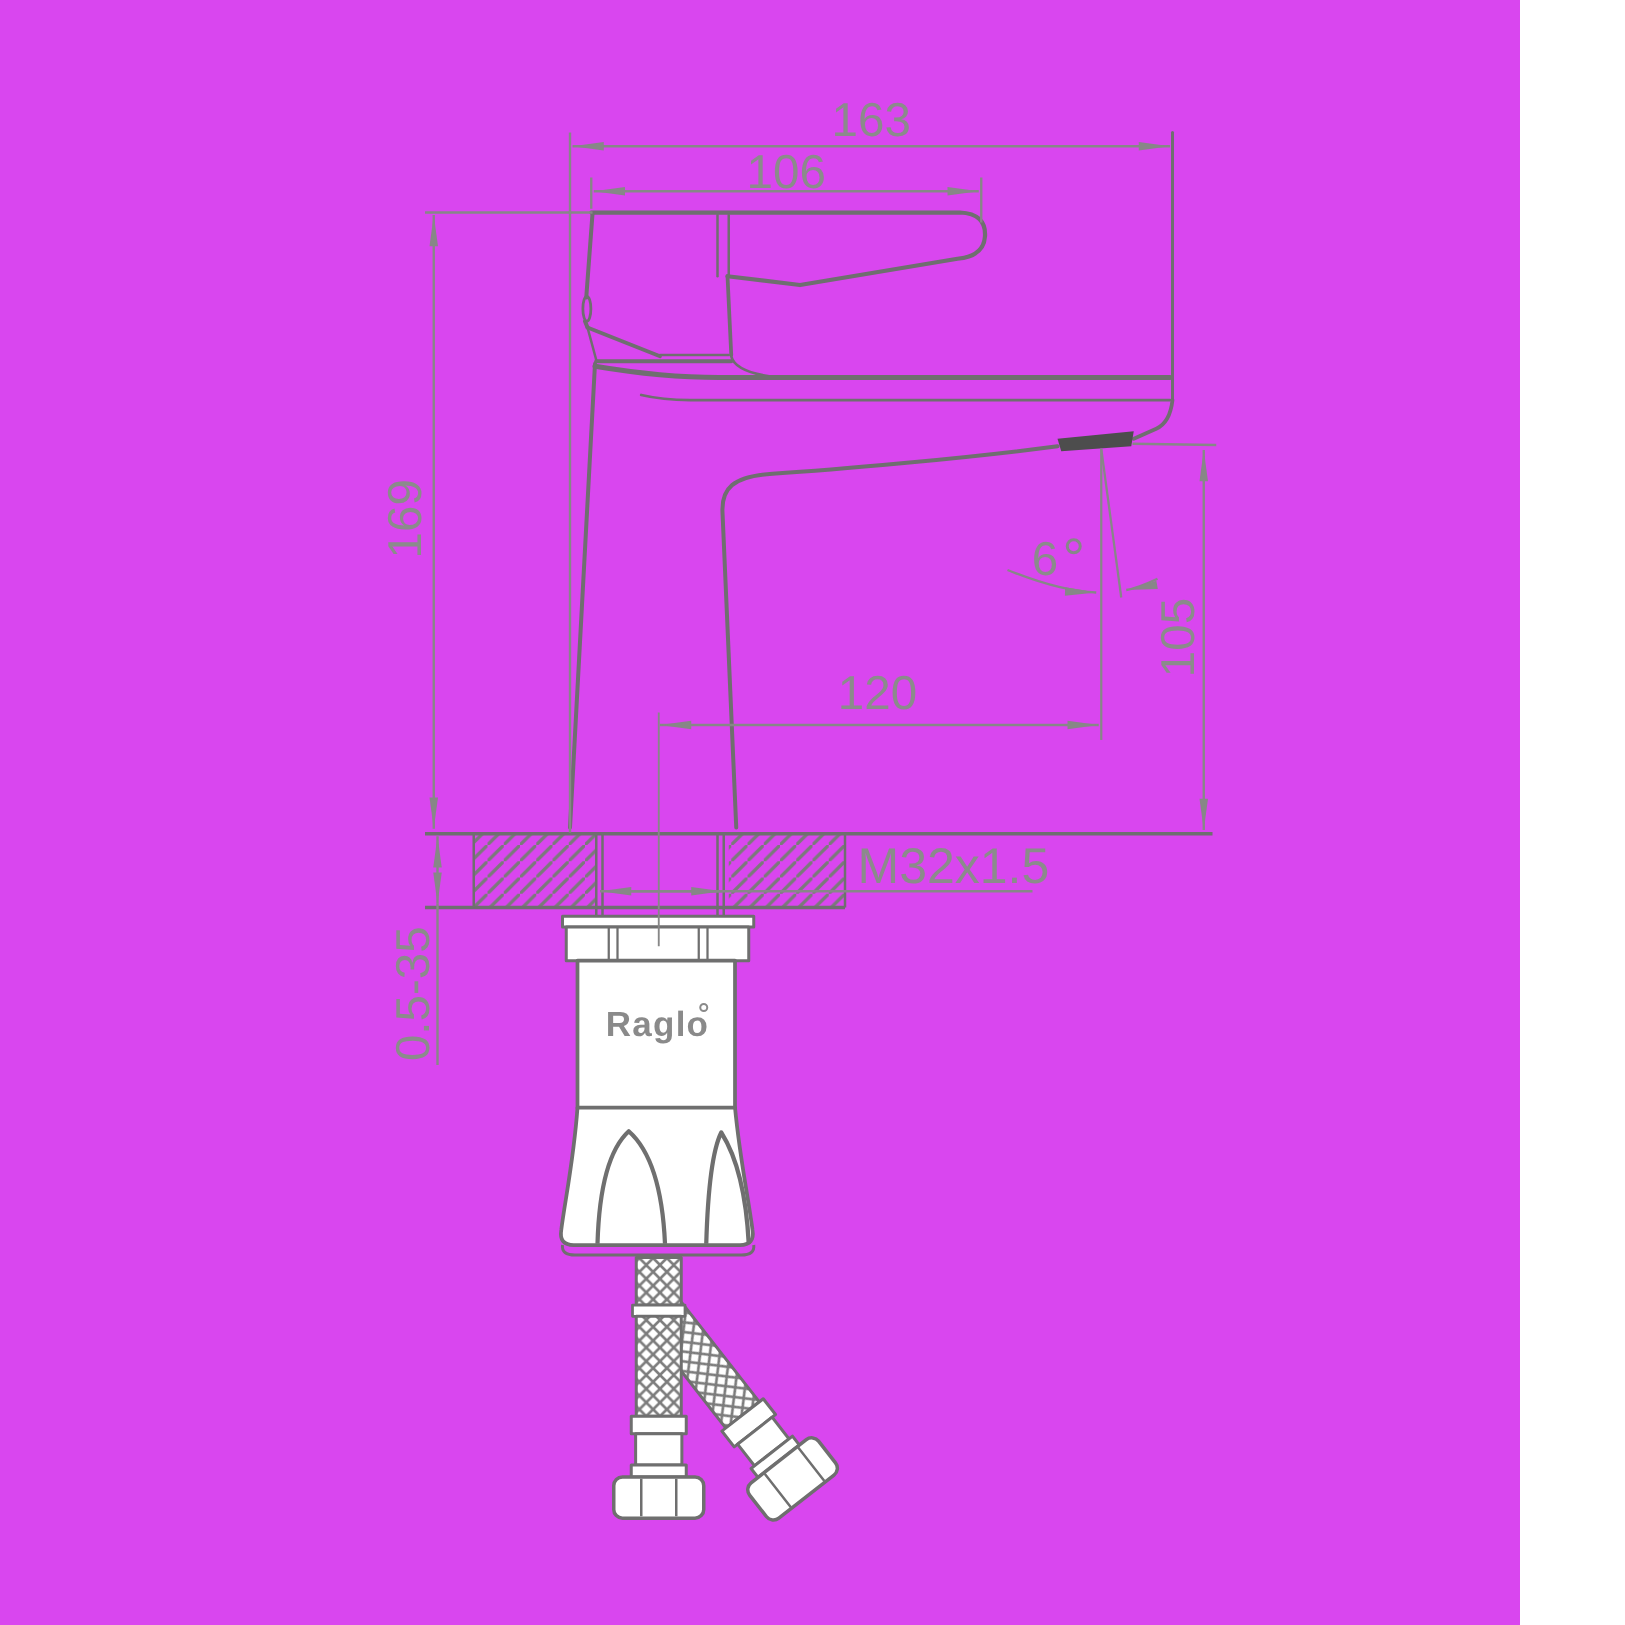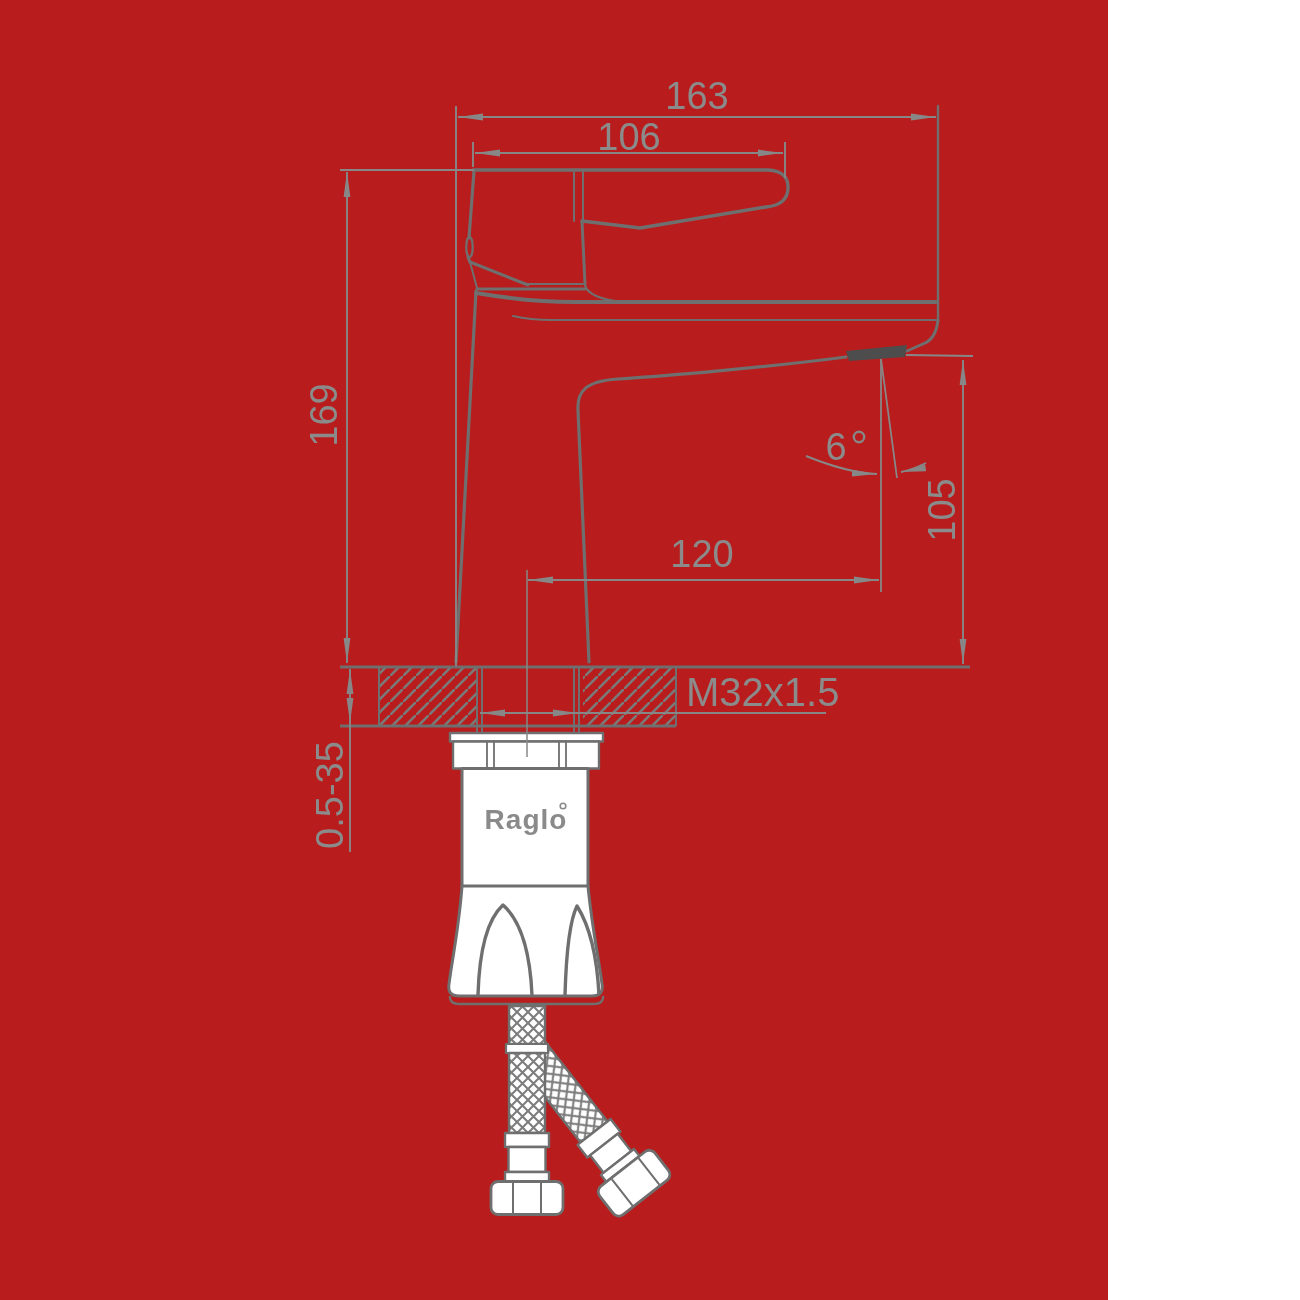--- a/index.html
+++ b/index.html
@@ -1,16 +1,16 @@
 <!DOCTYPE html>
 <html><head>
 <meta charset="utf-8">
 <style>
   html,body{margin:0;padding:0;background:#fff;}
-  #canvas{position:relative;width:1108px;height:1300px;background:#b91c1c;overflow:hidden;
+  #canvas{position:relative;width:1216px;height:1300px;background:#d946ef;overflow:hidden;
           font-family:"Liberation Sans", sans-serif;}
   svg{position:absolute;left:0;top:0;}
   text{font-family:"Liberation Sans", sans-serif;}
   .dimtxt{fill:#8b8b8b;font-size:38px;}
   .threadtxt{fill:#8b8b8b;font-size:40px;}
   .brandtxt{fill:#8a8a8a;font-size:28px;font-weight:bold;letter-spacing:1px;}
 </style>
 </head>
 <body>
 

